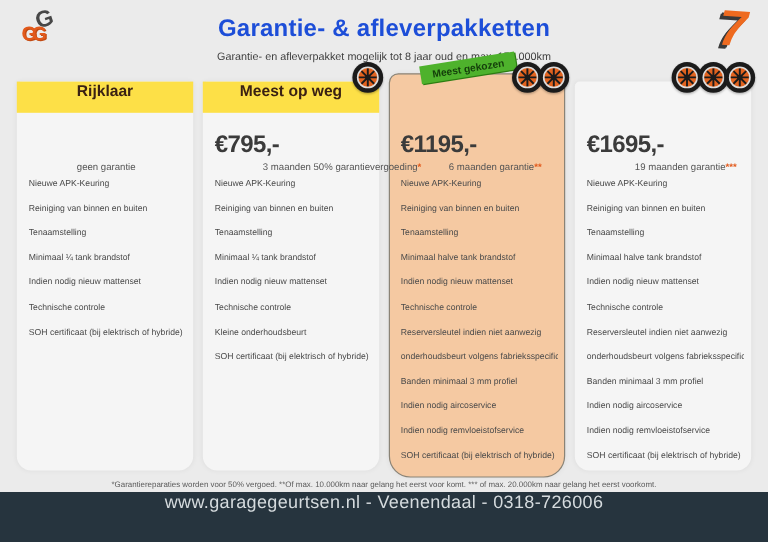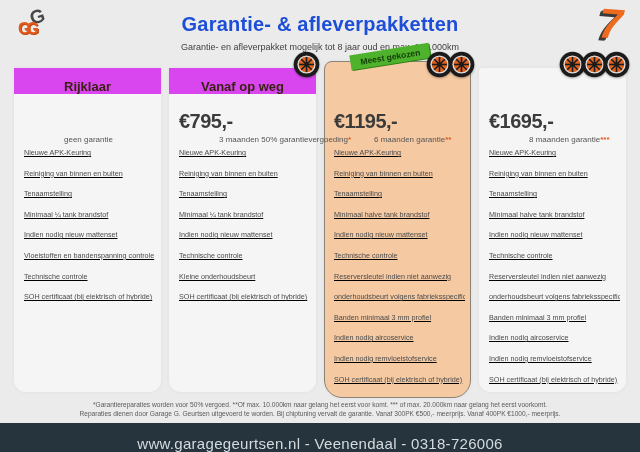--- a/index.html
+++ b/index.html
@@ -14,37 +14,37 @@
   .logo .g-bottom { position:absolute; left:4px; top:14px; font-size:16px; font-weight:bold; color:#e2591b; letter-spacing:-4px; text-shadow:1px 1px 0 #c24a12; }
   .title { text-align:center; padding-top:13px; font-size:20px; font-weight:bold; color:#1d4ed8; letter-spacing:0.2px; }
   .subtitle { text-align:center; margin-top:6px; font-size:9px; color:#3f3f3f; }
   .seven { position:absolute; right:18px; top:0px; font-size:42px; font-weight:bold; font-style:italic; color:#ee6a1f; text-shadow:-2px 2px 0 #3a3a3a, -3px 3px 0 #3a3a3a; transform:rotate(4deg); }
 
   
   .cols { position:absolute; left:14px; top:62px; width:612px; height:333px; display:flex; gap:8px; }
   .col { position:relative; flex:1; }
   .card { position:absolute; left:0; right:0; top:6px; bottom:3px; background:#f5f5f5; border-radius:4px 4px 12px 12px; box-shadow:0 0 4px rgba(0,0,0,0.05); }
   .col.highlight .card { top:-1px; bottom:-3px; background:#f5c9a2; border:1px solid #8a8376; border-radius:8px 8px 18px 18px; }
-  .bar { position:absolute; left:0; right:0; top:6px; height:26px; background:#d946ef; display:flex; align-items:flex-end; justify-content:center; z-index:2; }
+  .bar { position:absolute; left:0; right:0; top:6px; height:26px; background:#fde047; display:flex; align-items:flex-start; justify-content:center; z-index:2; }
   .bar span { font-size:13px; font-weight:bold; color:#3a2113; }
   .price { position:absolute; left:10px; top:48px; font-size:20px; font-weight:bold; color:#3b3b3b; letter-spacing:-0.5px; z-index:2; }
   .warranty { position:absolute; left:10px; right:4px; top:73px; font-size:8px; color:#555; z-index:2; white-space:nowrap;margin-left:40px; }
   .warranty .ast { color:#e2591b; font-weight:bold; }
-  .items { position:absolute; left:10px; right:6px; top:86px; list-style:none; z-index:2;text-decoration:underline; }
+  .items { position:absolute; left:10px; right:6px; top:86px; list-style:none; z-index:2; }
   .items li { height:20.6px; font-size:7.2px; color:#4a4a4a; line-height:10px; white-space:nowrap; overflow:hidden; }
 
   
   .wheels { position:absolute; top:-11px; right:-4px; display:flex; z-index:4; }
   .wheel { width:27px; height:27px; margin-left:-5px; filter:drop-shadow(0 1px 1px rgba(0,0,0,0.3)); }
   .badge { position:absolute; top:-13px; left:26px; z-index:3; background:#4eb22c; color:#15400b; font-size:8.5px; font-weight:bold; padding:2.5px 10px; transform:rotate(-9deg); box-shadow:1px 1px 0 #2c7d12; white-space:nowrap; }
 
   
   .disclaimer { position:absolute; left:0; right:0; bottom:34px; text-align:center; }
   .disclaimer div { font-size:6.6px; line-height:9px; color:#5a5a5a; }
-  .footbar { position:absolute; left:0; right:0; bottom:0; height:29px; background:#26343e; display:flex; align-items:flex-end; justify-content:center; }
+  .footbar { position:absolute; left:0; right:0; bottom:0; height:42px; background:#26343e; display:flex; align-items:flex-start; justify-content:center; }
   .footbar span { color:#d5dbde; font-size:15px; letter-spacing:0.3px; }
 </style>
 </head>
 <body>
 
 <svg width="0" height="0" style="position:absolute">
   <defs>
     <g id="wheelsym">
       <circle cx="20" cy="20" r="19" fill="#1b1b1b"></circle>
       <circle cx="20" cy="20" r="13.5" fill="#dcdcdc"></circle>
@@ -80,35 +80,34 @@
       <div class="bar">
         <span>Rijklaar</span>
       </div>
       <div class="warranty"><span>geen garantie</span><span class="ast"></span></div>
       <ul class="items">
           <li>Nieuwe APK-Keuring</li>
           <li>Reiniging van binnen en buiten</li>
           <li>Tenaamstelling</li>
           <li>Minimaal ¼ tank brandstof</li>
           <li>Indien nodig nieuw mattenset</li>
-          <li>Vloeistoffen en bandenspanning controle</li>
           <li>Technische controle</li>
           <li>SOH certificaat (bij elektrisch of hybride)</li>
         </ul>
     </div>
 
     <div class="col">
       <div class="card"></div>
       <div class="wheels">
           <svg viewBox="0 0 40 40" class="wheel">
             <use href="#wheelsym"></use>
           </svg>
         </div>
       <div class="bar">
-        <span>Vanaf op weg</span>
+        <span>Meest op weg</span>
       </div>
       <div class="price">€795,-</div>
       <div class="warranty"><span>3 maanden 50% garantievergoeding</span><span class="ast">*</span></div>
       <ul class="items">
           <li>Nieuwe APK-Keuring</li>
           <li>Reiniging van binnen en buiten</li>
           <li>Tenaamstelling</li>
           <li>Minimaal ¼ tank brandstof</li>
           <li>Indien nodig nieuw mattenset</li>
           <li>Technische controle</li>
@@ -153,21 +152,21 @@
             <use href="#wheelsym"></use>
           </svg>
           <svg viewBox="0 0 40 40" class="wheel">
             <use href="#wheelsym"></use>
           </svg>
           <svg viewBox="0 0 40 40" class="wheel">
             <use href="#wheelsym"></use>
           </svg>
         </div>
       <div class="price">€1695,-</div>
-      <div class="warranty"><span>8 maanden garantie</span><span class="ast">***</span></div>
+      <div class="warranty"><span>19 maanden garantie</span><span class="ast">***</span></div>
       <ul class="items">
           <li>Nieuwe APK-Keuring</li>
           <li>Reiniging van binnen en buiten</li>
           <li>Tenaamstelling</li>
           <li>Minimaal halve tank brandstof</li>
           <li>Indien nodig nieuw mattenset</li>
           <li>Technische controle</li>
           <li>Reserversleutel indien niet aanwezig</li>
           <li>onderhoudsbeurt volgens fabrieksspecificaties</li>
           <li>Banden minimaal 3 mm profiel</li>

